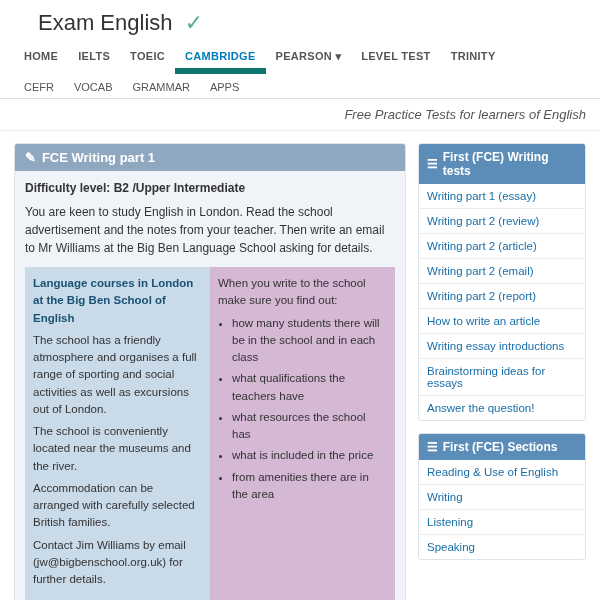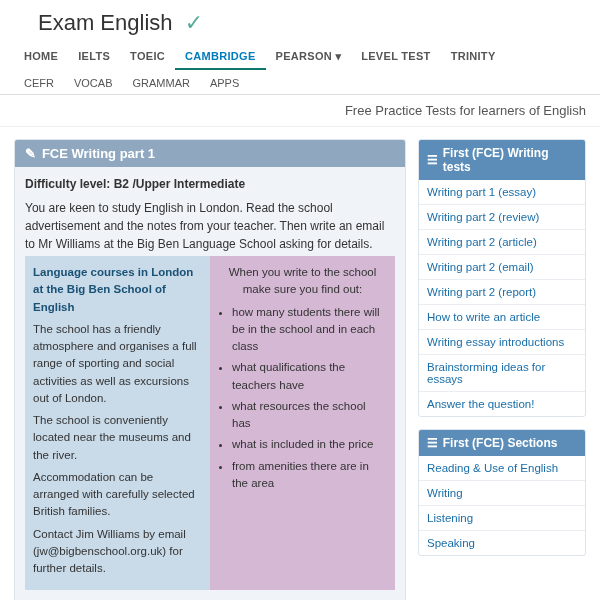--- a/index.html
+++ b/index.html
@@ -15,39 +15,40 @@
     .nav-primary a {
       display: inline-block;
       padding: 6px 10px;
       font-size: 11px;
       color: #555;
       text-decoration: none;
       text-transform: uppercase;
       font-weight: bold;
       letter-spacing: 0.3px;
     }
-    .nav-primary a.active { color: #007bbb; border-bottom: 2px solid #0f766e; }
+    .nav-primary a.active { color: #007bbb; border-bottom: 6px solid #0f766e; }
     .nav-secondary { display: flex; flex-wrap: wrap; gap: 0; margin-top: 2px; }
     .nav-secondary a {
       display: inline-block;
       padding: 5px 10px;
       font-size: 11px;
       color: #555;
       text-decoration: none;
       text-transform: uppercase;
       font-weight: normal;
     }
 
     
     .subtitle-bar {
       text-align: right;
       padding: 8px 14px;
       font-size: 13px;
       color: #555;
       border-bottom: 1px solid #eee;
+      font-style: italic;
     }
 
     
     .main-layout {
       display: flex;
       gap: 12px;
       padding: 12px 14px;
     }
 
     
@@ -68,21 +69,21 @@
       font-weight: bold;
       display: flex;
       align-items: center;
       gap: 6px;
     }
     .fce-panel-body { padding: 10px; }
 
     .difficulty-line { margin-bottom: 8px; font-size: 12px; }
     .difficulty-line span { font-weight: bold; }
 
-    .intro-text { font-size: 12px; line-height: 1.5; margin-bottom: 3px; color: #333; }
+    .intro-text { font-size: 12px; line-height: 1.5; margin-bottom: 10px; color: #333; }
 
     
     .two-col-table {
       display: flex;
       gap: 0;
       margin-bottom: 10px;
     }
     .col-left {
       flex: 1;
       background: #c9dae8;
@@ -92,21 +93,21 @@
     }
     .col-left p { margin-bottom: 5px; }
     .col-left strong { color: #1a5276; }
     .col-right {
       flex: 1;
       background: #d4b8d4;
       padding: 8px;
       font-size: 11.5px;
       line-height: 1.5;
     }
-    .col-right p { margin-bottom: 5px; text-align: center; }
+    .col-right p { margin-bottom: 5px; }
     .col-right ul { padding-left: 14px; }
     .col-right ul li { margin-bottom: 4px; }
 
     
     .sidebar { width: 168px; flex-shrink: 0; }
 
     .sidebar-widget {
       border: 1px solid #dde4ec;
       border-radius: 3px;
       margin-bottom: 12px;

